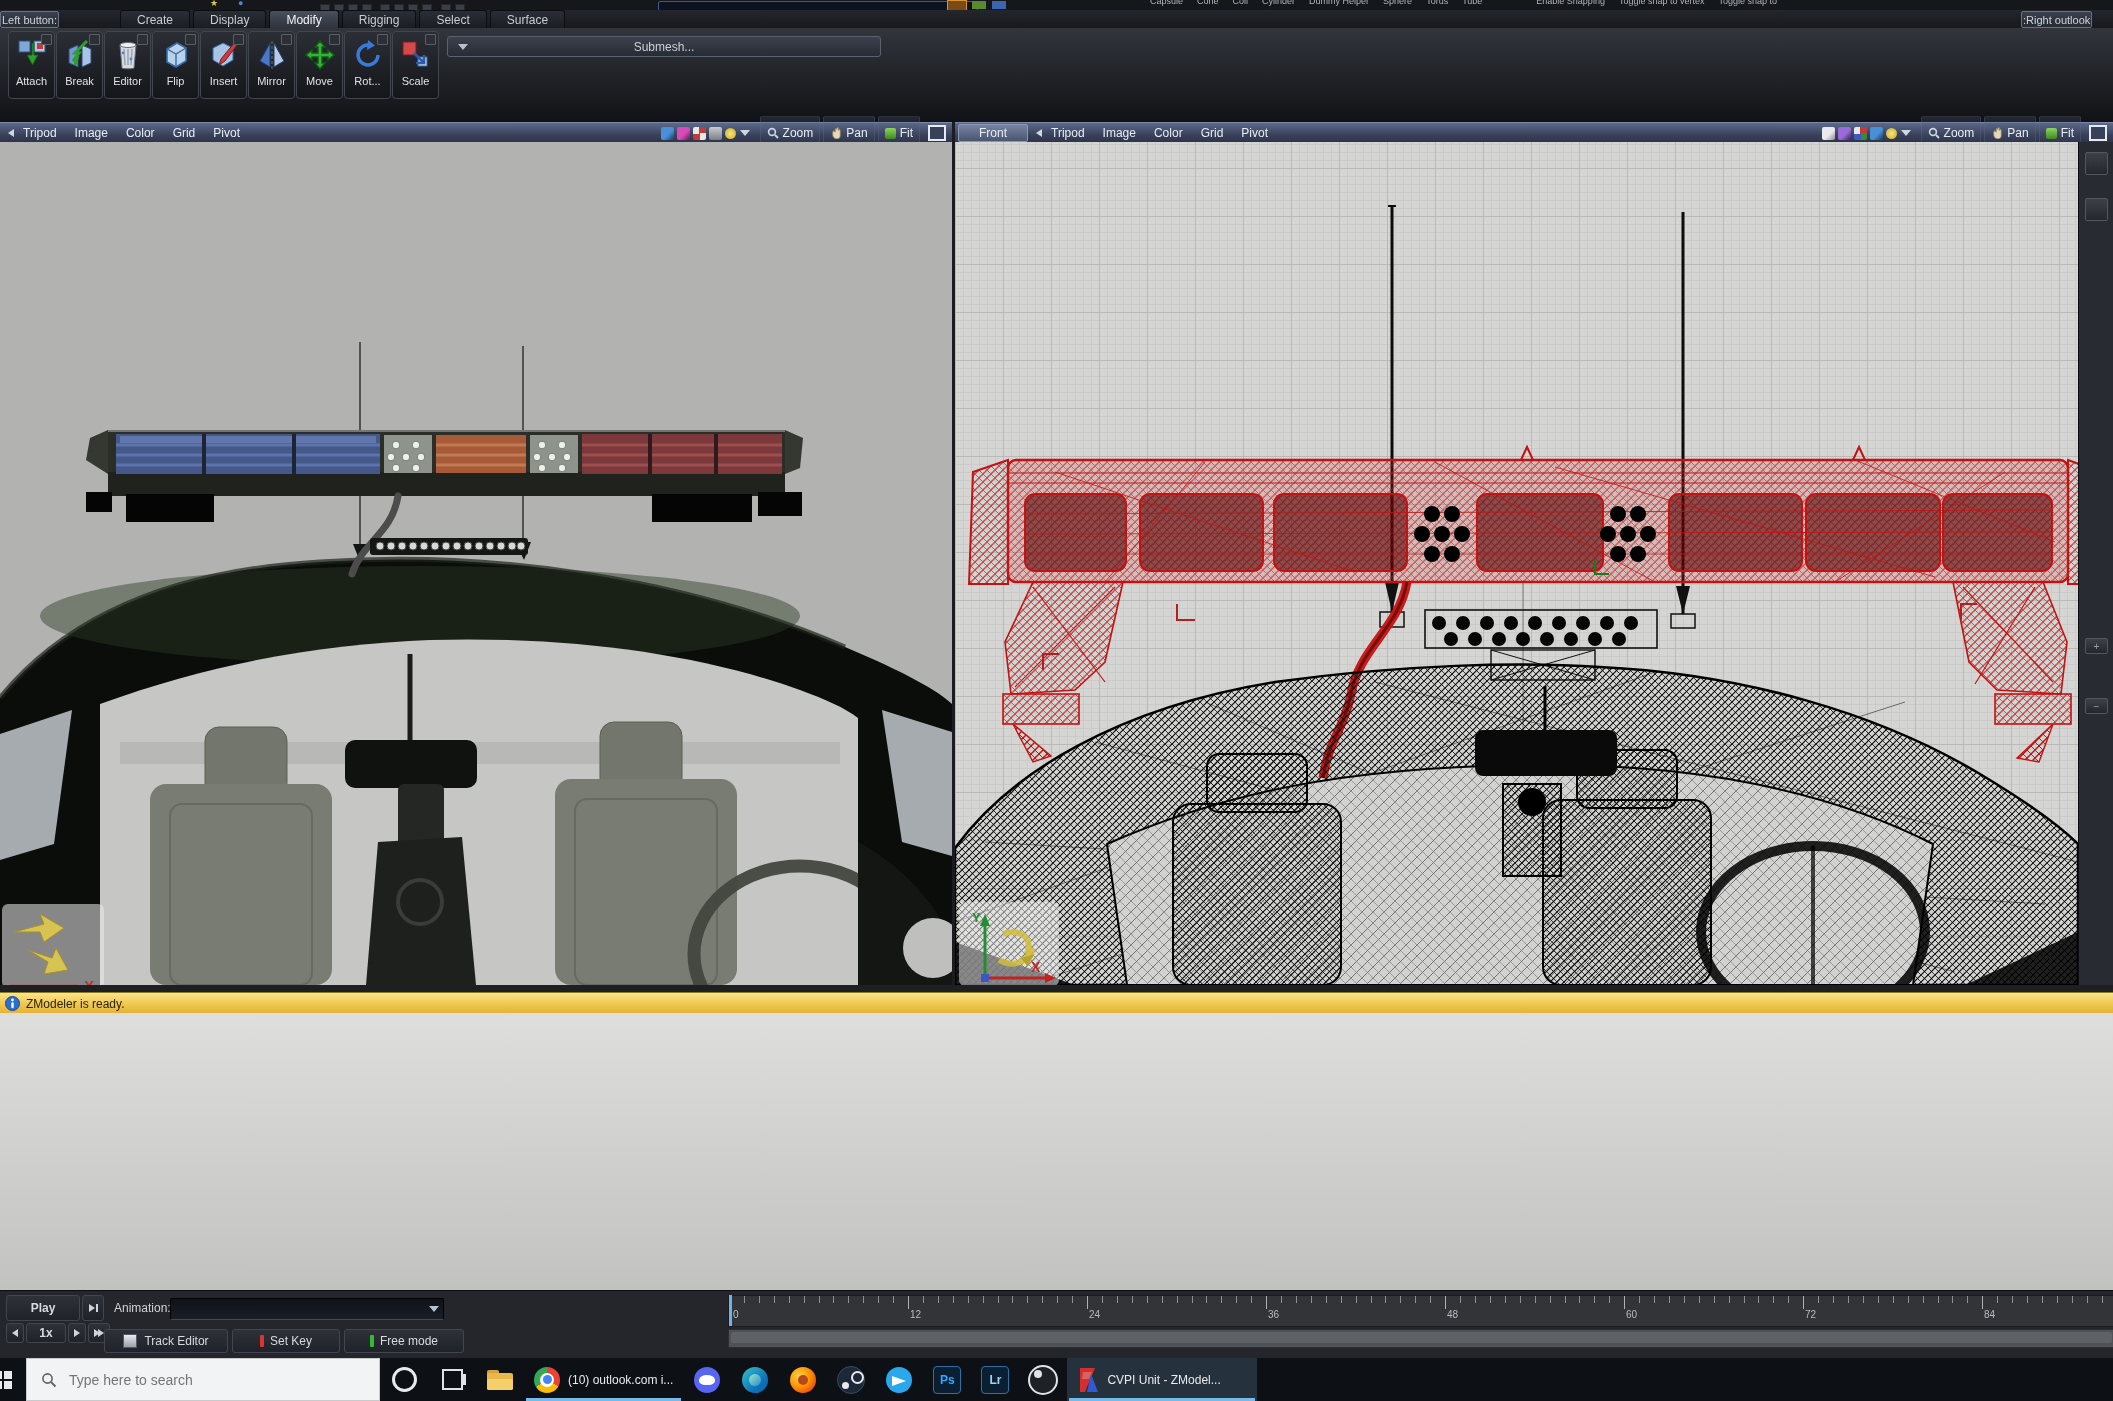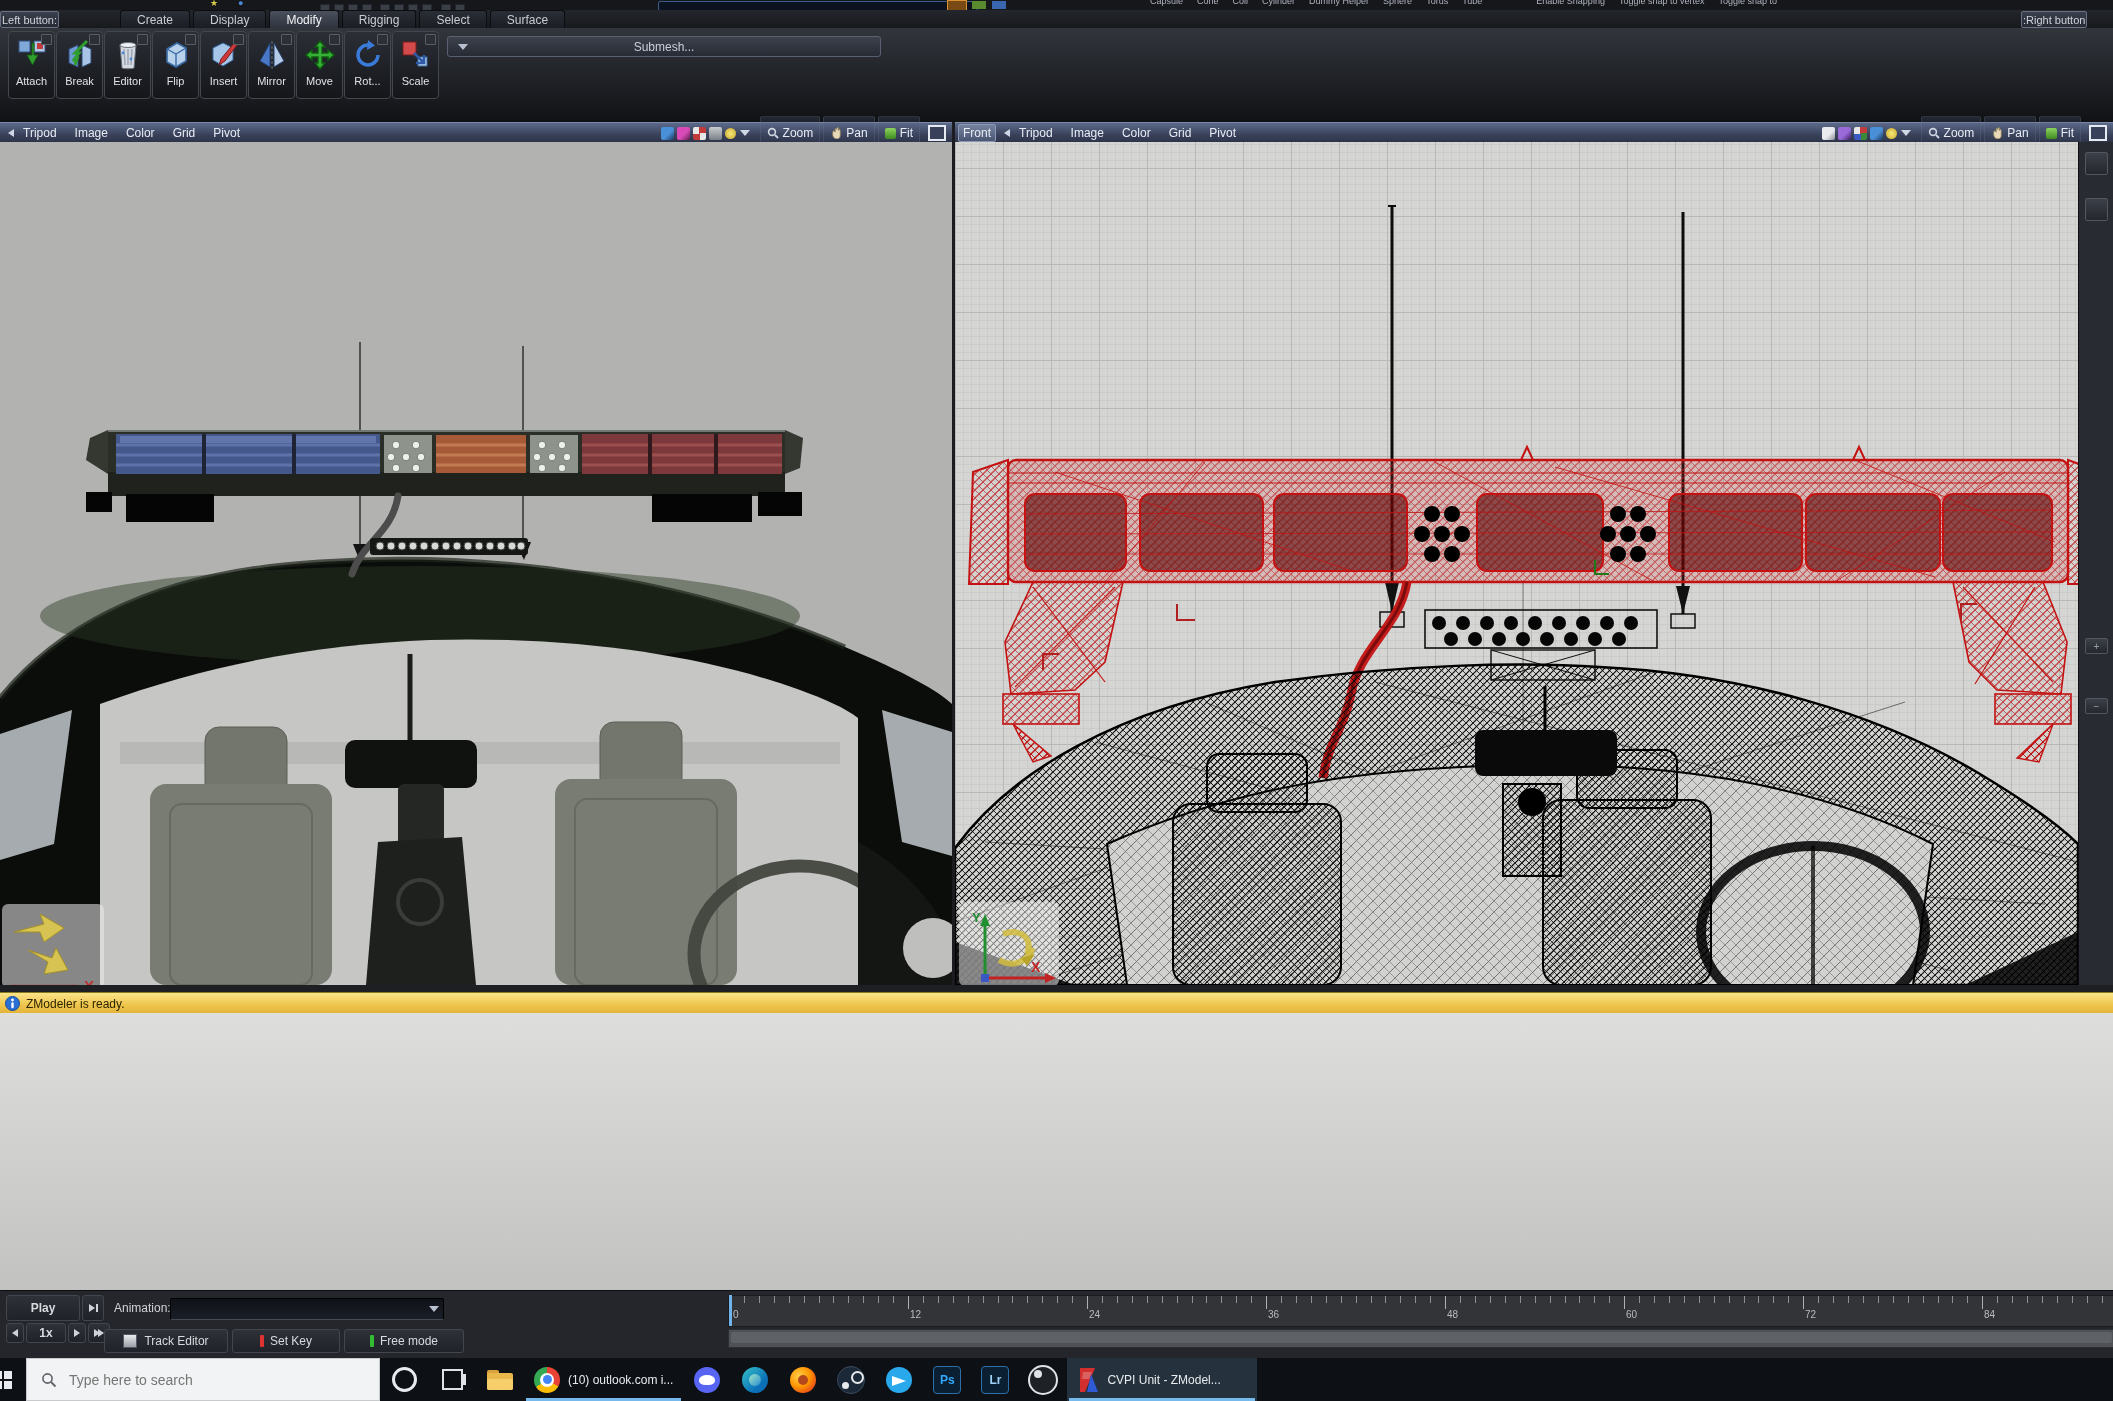--- a/index.html
+++ b/index.html
@@ -30,21 +30,21 @@
   .caret{width:0;height:0;border-left:5px solid transparent;border-right:5px solid transparent;border-top:6px solid #b8c0cf;}
   
   .vph{top:122px;height:20px;background:linear-gradient(#5c6a8a,#39415a 60%,#2c3348);display:flex;align-items:center;
     font-size:12px;color:#e8ecf4;border-top:1px solid #7b88a8;border-bottom:1px solid #14161c;}
   .vph-item{margin:0 9px;white-space:nowrap;}
   .tri-left{width:0;height:0;border-top:4px solid transparent;border-bottom:4px solid transparent;border-right:6px solid #cfd6e4;margin-left:8px;}
   .hdr-ic{width:13px;height:13px;margin-left:3px;border-radius:2px;display:inline-block;}
   .vp-btn{display:flex;align-items:center;height:16px;padding:8px 6px;margin-left:3px;background:linear-gradient(#55618044,#2c334822);
     border:1px solid #6b779644;border-radius:2px;}
   .max-btn{width:14px;height:12px;border:2px solid #e6eaf2;background:#39415a;margin:0 6px 0 8px;}
-  .front-chip{height:16px;padding:0 4px;margin-left:3px;background:linear-gradient(#76839f,#4a5572);
+  .front-chip{height:16px;padding:0 20px;margin-left:3px;background:linear-gradient(#76839f,#4a5572);
     border:1px solid #8b97b4;border-radius:2px;display:flex;align-items:center;font-size:12px;}
   
   #vp-left{left:0;top:142px;width:952px;height:843px;background:#b2b2b0;overflow:hidden;}
   #vp-right{left:955px;top:142px;width:1123px;height:843px;background:#d5d5d3;overflow:hidden;
     background-image:
       repeating-linear-gradient(0deg,#b9b9b7 0 1px,transparent 1px 48px),
       repeating-linear-gradient(90deg,#b9b9b7 0 1px,transparent 1px 48px),
       repeating-linear-gradient(0deg,#cbcbc9 0 1px,transparent 1px 8px),
       repeating-linear-gradient(90deg,#cbcbc9 0 1px,transparent 1px 8px);}
   #vp-divider{left:952px;top:122px;width:3px;height:863px;background:#1a1c20;}
@@ -129,21 +129,21 @@
     </div>
     <div class="row" style="position:absolute;left:120px;top:0;height:18px">
       <div class="tab">Create</div>
       <div class="tab">Display</div>
       <div class="tab active">Modify</div>
       <div class="tab">Rigging</div>
       <div class="tab">Select</div>
       <div class="tab">Surface</div>
     </div>
     <div class="side-btn" style="left:2021px">
-      <span>:Right button</span>
+      <span>:Right outlook</span>
     </div>
   </div>
 
   <div class="abs" id="ribbon">
 
     <div class="tool-tile" style="left:8px">
       <span class="pop-ind"></span>
       <span class="tool-ic">
         <svg width="30" height="32" viewBox="0 0 30 32">
             <rect x="2" y="2" width="11" height="11" fill="#7fa8d9" stroke="#35537f"></rect>

